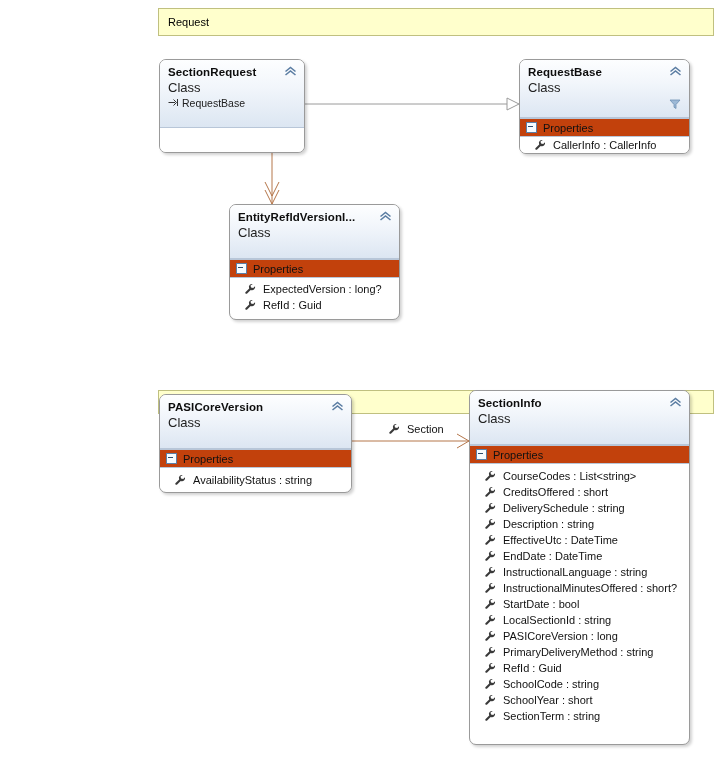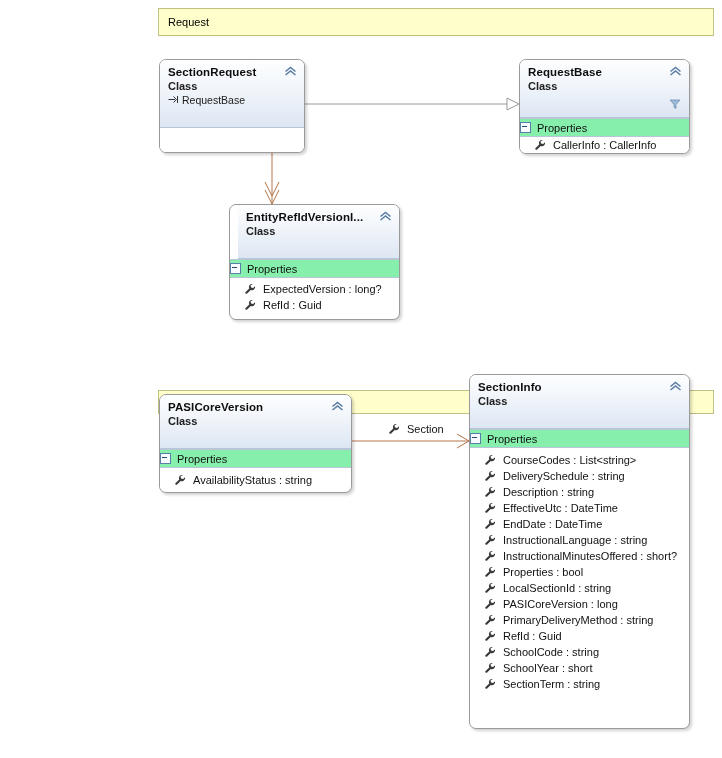--- a/index.html
+++ b/index.html
@@ -59,24 +59,23 @@
   .cls-title {
     font-weight: bold;
     font-size: 11.5px;
     color: #0d0d0d;
     letter-spacing: 0.1px;
     padding-right: 20px;
     white-space: nowrap;
     overflow: hidden;
   }
   .cls-kind {
-    font-size: 11px;
+    font-size: 13px;
     color: #202020;
     margin-top: 2px;
-    font-weight: bold;
   }
   .cls-base {
     font-size: 10.5px;
     color: #202020;
     margin-top: 2px;
     white-space: nowrap;
   }
   .cls-body {
     background: #ffffff;
   }
@@ -94,27 +93,27 @@
   
   .funnel {
     position: absolute;
     right: 8px;
     width: 12px;
     height: 12px;
   }
 
   
   .compart {
-    background: #86efac;
+    background: #c2410c;
     border-top: 1px solid #b8c6d8;
     border-bottom: 1px solid #b8c6d8;
     height: 17px;
     display: flex;
     align-items: center;
-    padding-left: 0;
+    padding-left: 6px;
     font-size: 11px;
     color: #111;
   }
   .expander {
     width: 9px;
     height: 9px;
     border: 1px solid #5a7fa8;
     background: #f7fbff;
     margin-right: 6px;
     position: relative;
@@ -262,21 +261,21 @@
           <svg width="12" height="12" viewBox="0 0 12 12">
             <path d="M8.8 1.1 a3.1 3.1 0 0 0 -3.6 4.3 L1.4 9.2 a1.1 1.1 0 0 0 1.5 1.5 l3.8 -3.8 a3.1 3.1 0 0 0 4.3 -3.6 L9.2 5.1 L7 4.6 L6.5 2.4 Z" fill="#3a3a3a"></path>
           </svg>
         </span>
         <span>CallerInfo : CallerInfo</span>
       </div>
     </div>
   </div>
 
   <div class="clsbox" style="left:229px; top:204px; width:171px; height:116px;">
-    <div class="cls-header" style="height:54px;margin-left:8px;">
+    <div class="cls-header" style="height:54px;">
       <div class="cls-title">EntityRefIdVersionI...</div>
       <div class="cls-kind">Class</div>
       <div class="chev">
         <svg width="13" height="11" viewBox="0 0 13 11">
           <path d="M1.5 5.5 L6.5 1.5 L11.5 5.5" stroke="#5c7ea3" stroke-width="1.6" fill="none"></path>
           <path d="M1.5 9 L6.5 5 L11.5 9" stroke="#5c7ea3" stroke-width="1.6" fill="none"></path>
         </svg>
       </div>
     </div>
     <div class="compart">
@@ -333,21 +332,21 @@
 
   <div class="assoc-label" style="left:388px; top:423px;">
     <span class="wrench">
       <svg width="12" height="12" viewBox="0 0 12 12">
         <path d="M8.8 1.1 a3.1 3.1 0 0 0 -3.6 4.3 L1.4 9.2 a1.1 1.1 0 0 0 1.5 1.5 l3.8 -3.8 a3.1 3.1 0 0 0 4.3 -3.6 L9.2 5.1 L7 4.6 L6.5 2.4 Z" fill="#3a3a3a"></path>
       </svg>
     </span>
     <span>Section</span>
   </div>
 
-  <div class="clsbox" style="left:469px; top:374px; width:221px; height:355px;">
+  <div class="clsbox" style="left:469px; top:390px; width:221px; height:355px;">
     <div class="cls-header" style="height:54px;">
       <div class="cls-title">SectionInfo</div>
       <div class="cls-kind">Class</div>
       <div class="chev">
         <svg width="13" height="11" viewBox="0 0 13 11">
           <path d="M1.5 5.5 L6.5 1.5 L11.5 5.5" stroke="#5c7ea3" stroke-width="1.6" fill="none"></path>
           <path d="M1.5 9 L6.5 5 L11.5 9" stroke="#5c7ea3" stroke-width="1.6" fill="none"></path>
         </svg>
       </div>
     </div>
@@ -363,20 +362,28 @@
             </svg>
           </span>
           <span>CourseCodes : List&lt;string&gt;</span>
         </div>
         <div class="member">
           <span class="wrench">
             <svg width="12" height="12" viewBox="0 0 12 12">
               <path d="M8.8 1.1 a3.1 3.1 0 0 0 -3.6 4.3 L1.4 9.2 a1.1 1.1 0 0 0 1.5 1.5 l3.8 -3.8 a3.1 3.1 0 0 0 4.3 -3.6 L9.2 5.1 L7 4.6 L6.5 2.4 Z" fill="#3a3a3a"></path>
             </svg>
           </span>
+          <span>CreditsOffered : short</span>
+        </div>
+        <div class="member">
+          <span class="wrench">
+            <svg width="12" height="12" viewBox="0 0 12 12">
+              <path d="M8.8 1.1 a3.1 3.1 0 0 0 -3.6 4.3 L1.4 9.2 a1.1 1.1 0 0 0 1.5 1.5 l3.8 -3.8 a3.1 3.1 0 0 0 4.3 -3.6 L9.2 5.1 L7 4.6 L6.5 2.4 Z" fill="#3a3a3a"></path>
+            </svg>
+          </span>
           <span>DeliverySchedule : string</span>
         </div>
         <div class="member">
           <span class="wrench">
             <svg width="12" height="12" viewBox="0 0 12 12">
               <path d="M8.8 1.1 a3.1 3.1 0 0 0 -3.6 4.3 L1.4 9.2 a1.1 1.1 0 0 0 1.5 1.5 l3.8 -3.8 a3.1 3.1 0 0 0 4.3 -3.6 L9.2 5.1 L7 4.6 L6.5 2.4 Z" fill="#3a3a3a"></path>
             </svg>
           </span>
           <span>Description : string</span>
         </div>
@@ -411,21 +418,21 @@
             </svg>
           </span>
           <span>InstructionalMinutesOffered : short?</span>
         </div>
         <div class="member">
           <span class="wrench">
             <svg width="12" height="12" viewBox="0 0 12 12">
               <path d="M8.8 1.1 a3.1 3.1 0 0 0 -3.6 4.3 L1.4 9.2 a1.1 1.1 0 0 0 1.5 1.5 l3.8 -3.8 a3.1 3.1 0 0 0 4.3 -3.6 L9.2 5.1 L7 4.6 L6.5 2.4 Z" fill="#3a3a3a"></path>
             </svg>
           </span>
-          <span>Properties : bool</span>
+          <span>StartDate : bool</span>
         </div>
         <div class="member">
           <span class="wrench">
             <svg width="12" height="12" viewBox="0 0 12 12">
               <path d="M8.8 1.1 a3.1 3.1 0 0 0 -3.6 4.3 L1.4 9.2 a1.1 1.1 0 0 0 1.5 1.5 l3.8 -3.8 a3.1 3.1 0 0 0 4.3 -3.6 L9.2 5.1 L7 4.6 L6.5 2.4 Z" fill="#3a3a3a"></path>
             </svg>
           </span>
           <span>LocalSectionId : string</span>
         </div>
         <div class="member">

